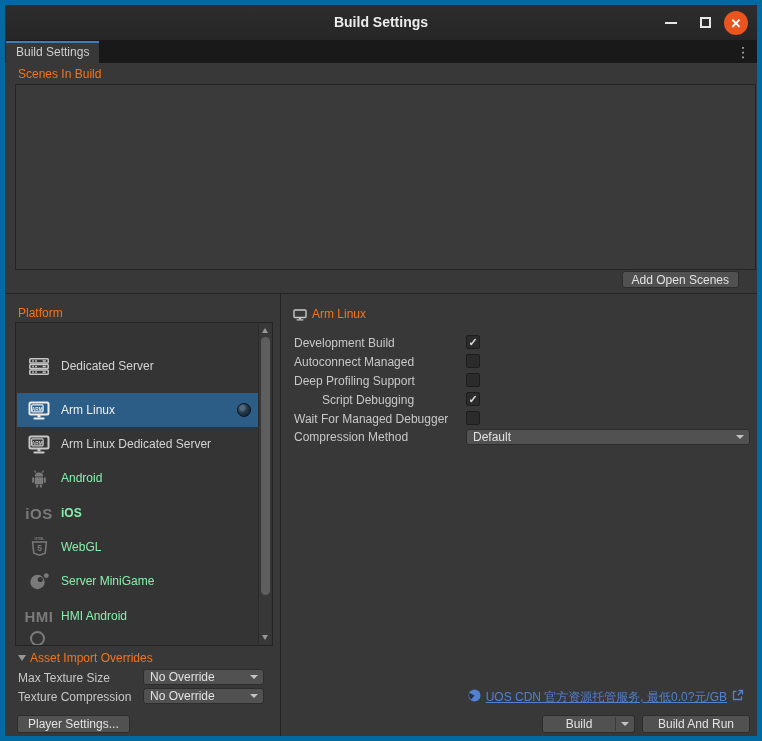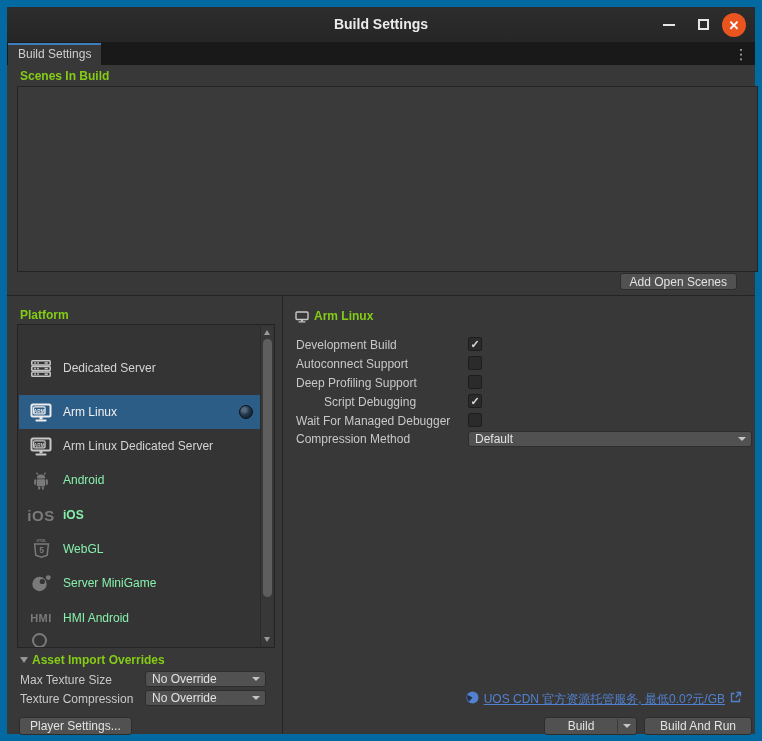--- a/index.html
+++ b/index.html
@@ -4,63 +4,63 @@
 <style>
   * { margin:0; padding:0; box-sizing:border-box; }
   html,body { width:762px; height:741px; }
   body {
     font-family:"Liberation Sans", sans-serif;
     background:#383838;
     position:relative;
     overflow:hidden;
     color:#C8C8C8;
   }
-  .window { position:absolute; inset:0; border:7px solid #0369a1; background:#383838; }
+  .window { position:absolute; inset:0; border:5px solid #0369a1; background:#383838; }
 
   
   .titlebar { position:absolute; left:0; top:0; width:100%; height:36px;
     background:linear-gradient(#2d2d2d,#262626); border-bottom:1px solid #1a1a1a; }
   .title { position:absolute; left:0; top:9px; width:100%; text-align:center;
     font-size:14px; font-weight:bold; color:#ECECEC; }
   .btn-min { position:absolute; right:80px; top:17px; width:12px; height:2px; background:#E6E6E6; }
   .btn-max { position:absolute; right:46px; top:12px; width:11px; height:11px; border:2px solid #E6E6E6; }
   .btn-close { position:absolute; right:9px; top:6px; width:24px; height:24px; border-radius:50%;
     background:var(--close-button-orange,#E9541F); color:#fff; font-size:13px; font-weight:bold;
     display:flex; align-items:center; justify-content:center; }
 
   
   .tabbar { position:absolute; left:0; top:36px; width:100%; height:22px; background:#191919; }
   .tab { position:absolute; left:1px; top:0; height:22px; min-width:93px; padding:0 10px;
     background:#383838; border-top:2px solid var(--tab-accent-blue,#3E7DBD);
     font-size:12px; color:#CFCFCF; line-height:19px; }
   .kebab { position:absolute; right:7px; top:3px; font-size:14px; color:#C0C0C0; line-height:16px; }
 
   
-  .section-label { position:absolute; font-size:12px; font-weight:bold; color:#84cc16; }
+  .section-label { position:absolute; font-size:12px; font-weight:normal; color:#f97316; }
   .scenes-box { position:absolute; left:10px; top:79px; width:741px; height:186px;
     background:#3A3A3A; border:1px solid #242424; }
   .btn { background:#515151; border:1px solid #2d2d2d; border-radius:3px; color:#E2E2E2;
     font-size:12px; font-family:inherit; display:flex; align-items:center; justify-content:center; }
   .add-scenes { position:absolute; right:18px; top:266px; height:17px; padding:0 9px; }
 
   .hdivider { position:absolute; left:0; top:288px; width:100%; height:1px; background:#242424; }
   .vdivider { position:absolute; left:275px; top:289px; width:1px; bottom:0; background:#242424; }
 
   
   .platform-box { position:absolute; left:10px; top:317px; width:258px; height:324px;
     background:#343434; border:1px solid #242424; overflow:hidden; }
   .prow { position:absolute; left:1px; width:242px; height:34px; display:flex; align-items:center; color:#C8C8C8; }
   .prow.selected { background:var(--selection-blue,#2C5D87); color:#EDEDED; }
   .prow.disabled { color:#7A7A7A; }
   .picon { width:44px; display:flex; align-items:center; justify-content:center; flex:0 0 44px; }
   .plabel { font-size:12px; color:#D4D4D4; white-space:nowrap; }
   .prow.selected .plabel { color:#F0F0F0; }
   .prow.disabled .plabel { color:#86efac; }
   .ios-glyph { font-size:15px; letter-spacing:0.5px; }
-  .hmi-glyph { font-size:11px; font-weight:bold; letter-spacing:0.5px; }
+  .hmi-glyph { font-size:15px; font-weight:bold; letter-spacing:0.5px; }
   .unity-badge { position:absolute; right:8px; top:10px; width:14px; height:14px; border-radius:50%;
     background:radial-gradient(circle at 35% 32%, #55697c 0 18%, #22384c 45%, #0d1a26 100%);
     border:1px solid #0a141d; }
   .partial-icon { position:absolute; left:14px; top:308px; width:15px; height:15px;
     border-radius:50%; border:2px solid #7A7A7A; }
 
   
   .pscroll { position:absolute; right:1px; top:1px; bottom:1px; width:13px; background:#383838; border-left:1px solid #2b2b2b; }
   .scroll-arrow { position:absolute; left:3px; width:0; height:0;
     border-left:3.5px solid transparent; border-right:3.5px solid transparent; }
@@ -236,21 +236,21 @@
         <rect x="1" y="1" width="12" height="7.5" rx="1" fill="none" stroke="#C8C8C8" stroke-width="1.4"></rect>
         <rect x="6" y="8.6" width="2" height="1.6" fill="#C8C8C8"></rect>
         <rect x="3.6" y="10.2" width="6.8" height="1.4" rx="0.4" fill="#C8C8C8"></rect>
       </svg>
   </span>
   <div class="section-label hdr-label">Arm Linux</div>
 
   <div class="opt-label" style="top:331px;">Development Build</div>
   <div class="checkbox checked" style="top:330px;">✓</div>
 
-  <div class="opt-label" style="top:350px;">Autoconnect Support</div>
+  <div class="opt-label" style="top:350px;">Autoconnect Managed</div>
   <div class="checkbox" style="top:349px;"></div>
 
   <div class="opt-label" style="top:369px;">Deep Profiling Support</div>
   <div class="checkbox" style="top:368px;"></div>
 
   <div class="opt-label" style="top:388px;margin-left:28px;">Script Debugging</div>
   <div class="checkbox checked" style="top:387px;">✓</div>
 
   <div class="opt-label" style="top:407px;">Wait For Managed Debugger</div>
   <div class="checkbox" style="top:406px;"></div>

